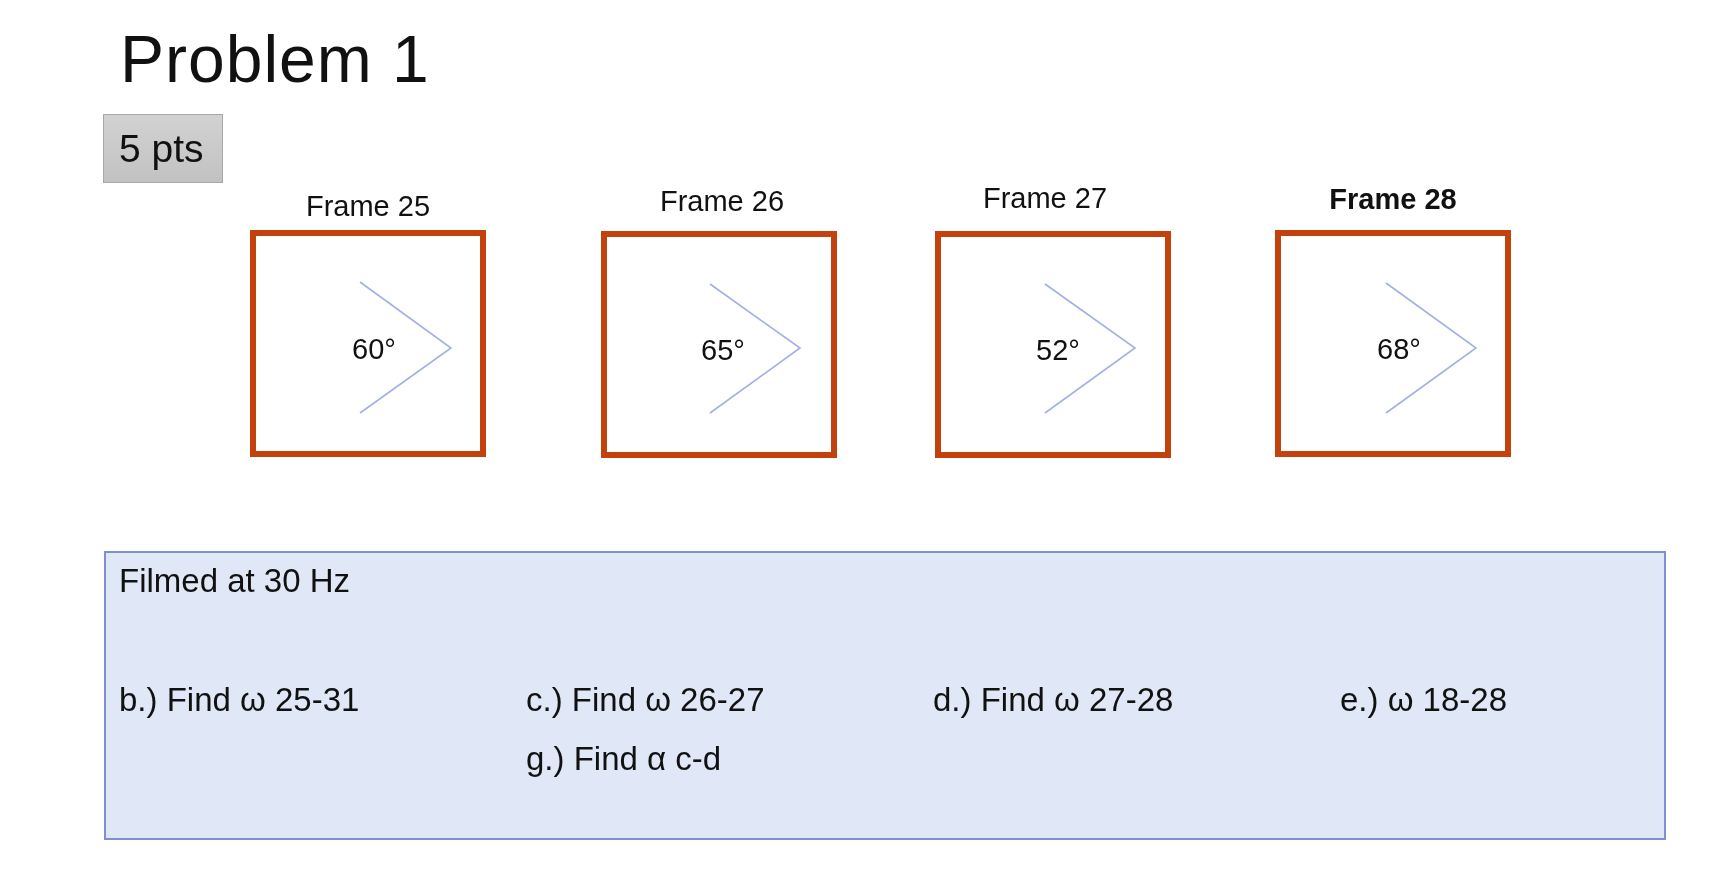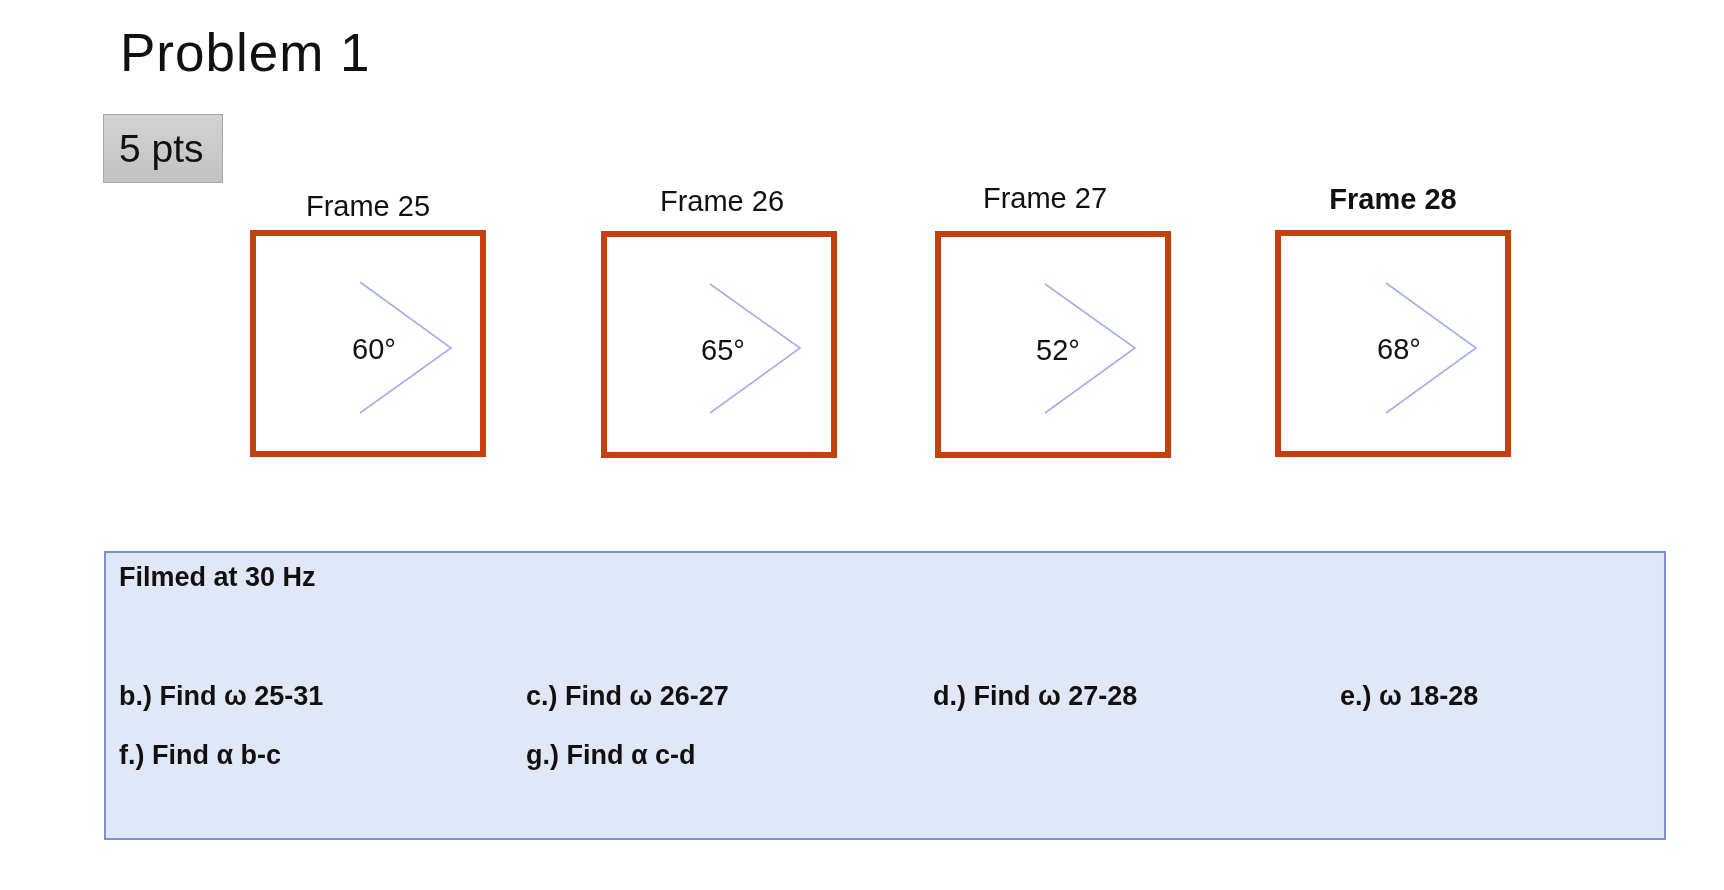--- a/index.html
+++ b/index.html
@@ -1,30 +1,30 @@
 <!DOCTYPE html>
 <html><head>
 <meta charset="utf-8">
 <style>
   html, body { margin: 0; padding: 0; background: #ffffff; }
   body { width: 1724px; height: 890px; position: relative; overflow: hidden;
          font-family: "Liberation Sans", "DejaVu Sans", sans-serif; color: #111; }
-  .title { position: absolute; left: 120px; top: 26px; font-size: 53px; font-weight: 300;
+  .title { position: absolute; left: 120px; top: 26px; font-size: 66px; font-weight: 300;
            letter-spacing: 1px; line-height: 1; color: #111; }
   .pts { position: absolute; left: 103px; top: 114px; width: 120px; height: 69px;
          background: linear-gradient(#d2d2d2, #c2c2c2); border: 1px solid #a8a8a8;
          box-sizing: border-box; font-size: 39px; line-height: 67px; padding-left: 15px; }
   .frame-label { position: absolute; font-size: 29px; width: 240px; text-align: center; line-height: 1; }
   .frame-box { position: absolute; width: 236px; height: 227px; border: 6px solid #c2410c;
                box-sizing: border-box; background: #fff; }
   .frame-box svg { position: absolute; left: -2px; top: -2px; }
   .angle-label { position: absolute; font-size: 29px; line-height: 1; }
   .qbox { position: absolute; left: 104px; top: 551px; width: 1562px; height: 289px;
           background: #e0e8f7; border: 2px solid #7f8fd6; box-sizing: border-box; }
-  .qline { position: absolute; font-size: 27px; line-height: 1; white-space: nowrap; font-weight: 700; }
+  .qline { position: absolute; font-size: 33px; line-height: 1; white-space: nowrap; font-weight: 400; }
 </style>
 </head>
 <body>
 
 <div class="title">Problem 1</div>
 <div class="pts">5 pts</div>
 
 <div class="frame-label" style="left:248px; top:192px;">Frame 25</div>
 <div class="frame-box" style="left:250px; top:230px;">
   <svg width="240" height="230">
@@ -56,15 +56,14 @@
   </svg>
   <div class="angle-label" style="left:96px; top:99px;">68°</div>
 </div>
 
 <div class="qbox">
   <div class="qline" style="left:13px; top:11px;">Filmed at 30 Hz</div>
   <div class="qline" style="left:13px; top:130px;">b.) Find ω 25-31</div>
   <div class="qline" style="left:420px; top:130px;">c.) Find ω 26-27</div>
   <div class="qline" style="left:827px; top:130px;">d.) Find ω 27-28</div>
   <div class="qline" style="left:1234px; top:130px;">e.) ω 18-28</div>
-  <div class="qline" style="left:13px; top:189px;">f.) Find α b-c</div>
   <div class="qline" style="left:420px; top:189px;">g.) Find α c-d</div>
 </div>
 
 </body></html>

